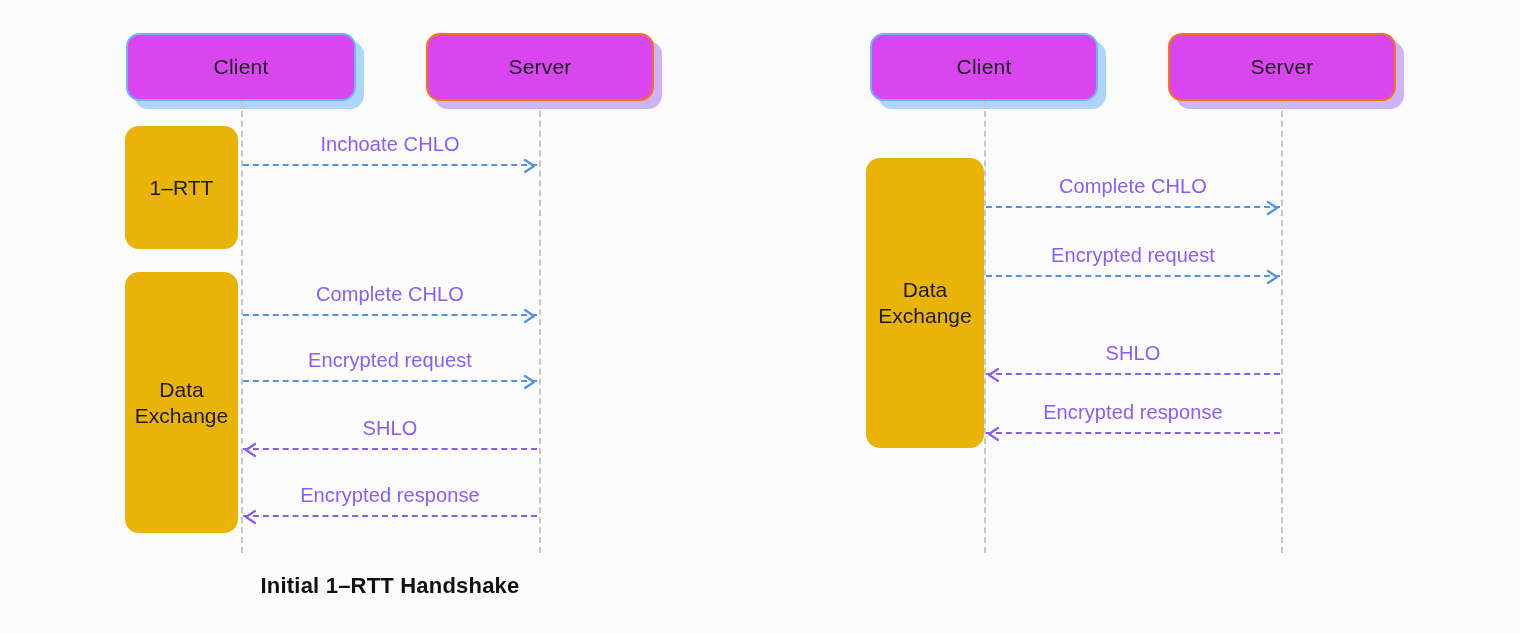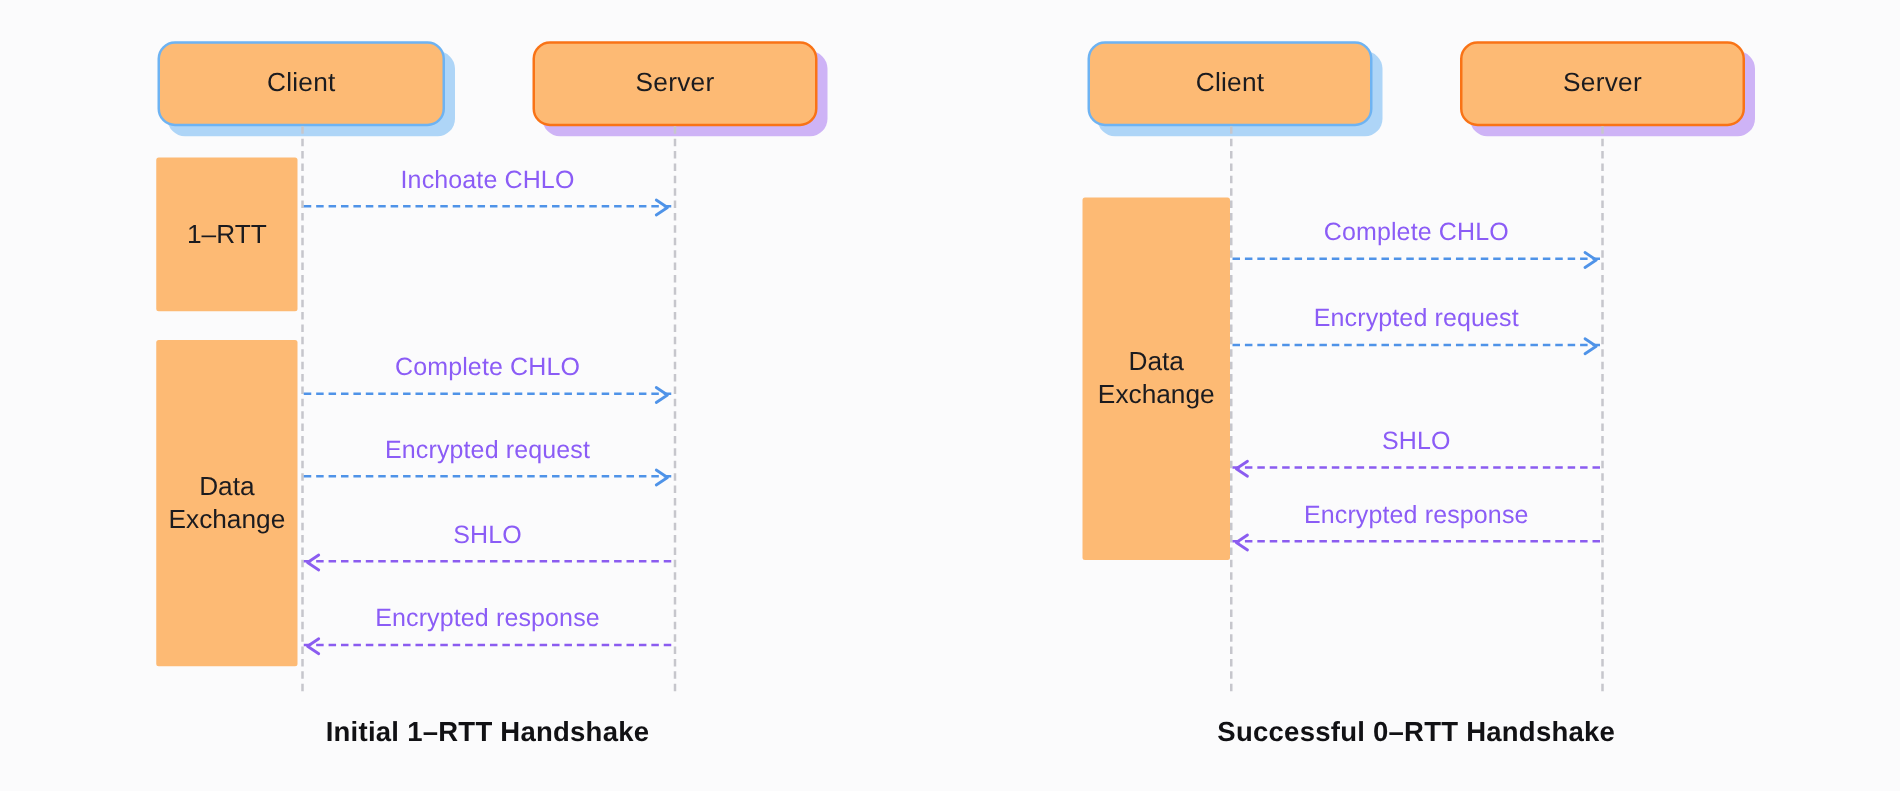--- a/index.html
+++ b/index.html
@@ -28,21 +28,21 @@
     height: 633px;
   }
   #panel-left  { left: 0px;   width: 760px; }
   #panel-right { left: 760px; width: 760px; }
 
   
   .actor {
     position: absolute;
     box-sizing: border-box;
     border-radius: 14px;
-    background: #fdba74;
+    background: #d946ef;
     display: flex;
     align-items: center;
     justify-content: center;
     font-size: 21px;
     color: #1b1b1f;
     letter-spacing: 0.2px;
   }
   .actor.client {
     border: 2px solid #6eb3f2;
     box-shadow: 8px 8px 0 0 #aed5f7;
@@ -56,22 +56,22 @@
   .lifeline {
     position: absolute;
     width: 0;
     border-left: 2px dashed #c6c6cc;
   }
 
   
   .phase {
     position: absolute;
     box-sizing: border-box;
-    background: #fdba74;
-    border-radius: 2px;
+    background: #eab308;
+    border-radius: 14px;
     display: flex;
     align-items: center;
     justify-content: center;
     text-align: center;
     font-size: 21px;
     line-height: 26px;
     color: #1b1b1f;
     white-space: pre-line;
   }
 
@@ -252,16 +252,15 @@
     <div class="msg dir-left" style="left:226px; top:388px; width:294px; height:46px;">
       <span class="msg-label">Encrypted response</span>
       <span class="msg-line"></span>
       <span class="arrowhead">
         <svg width="16" height="16" viewBox="0 0 16 16">
             <path d="M14 2 L5 8 L14 14" fill="none" stroke="#8b5cf0" stroke-width="2.2" stroke-linecap="round" stroke-linejoin="round"></path>
           </svg>
       </span>
     </div>
 
-    <div class="caption" style="left:123px; top:573px; width:500px;">Successful 0–RTT Handshake</div>
   </div>
 
 </div>
 
 </body></html>

